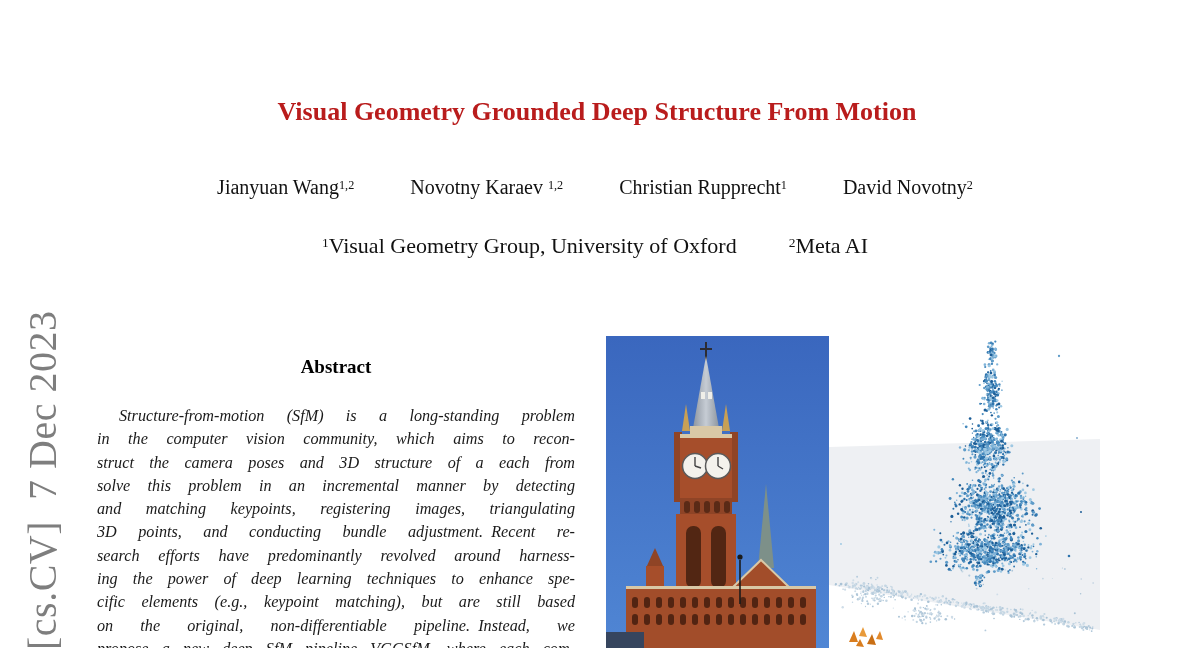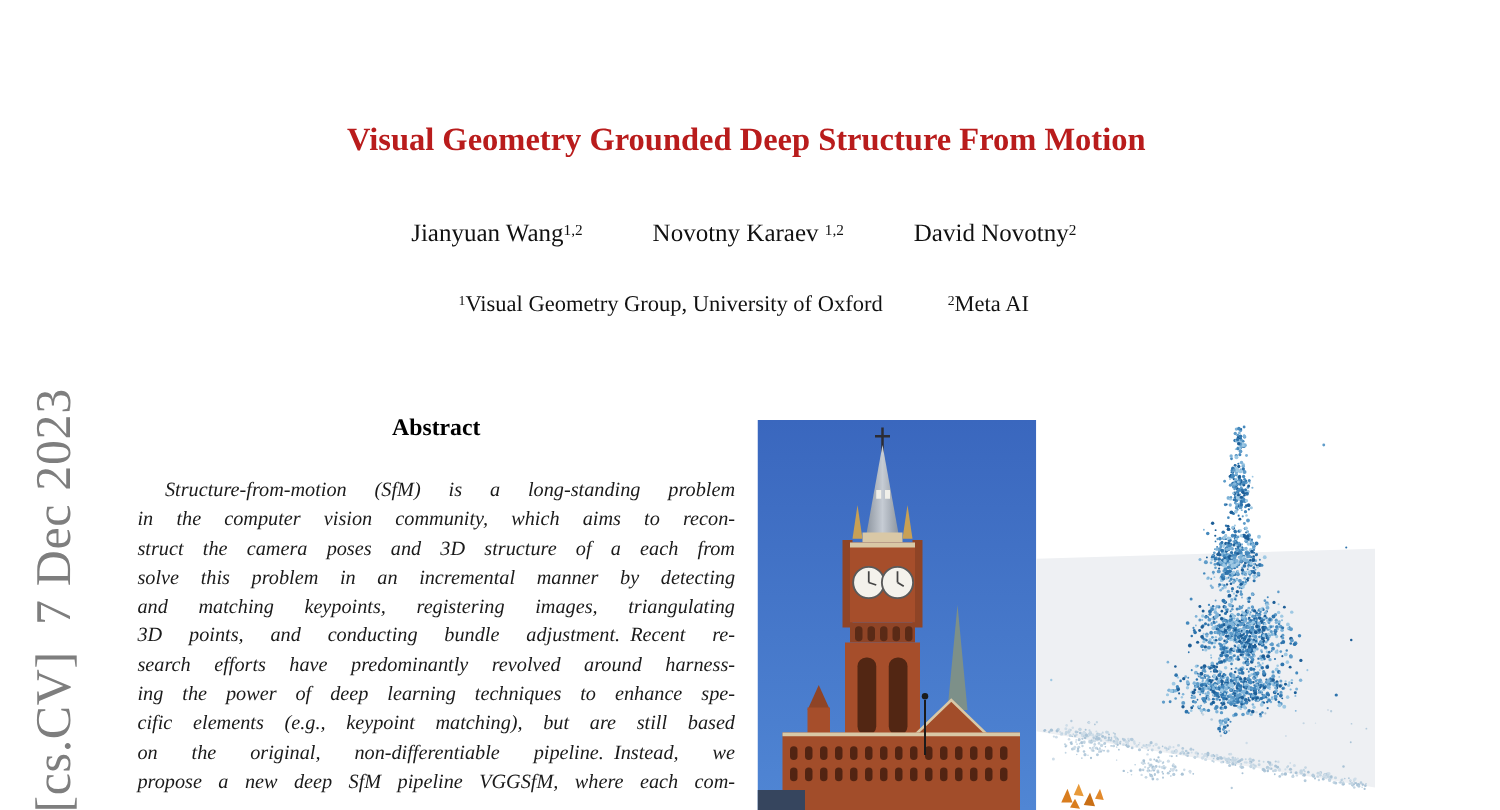--- a/index.html
+++ b/index.html
@@ -20,24 +20,24 @@
     font-size:26px; font-weight:bold; color:#b91c1c;
   }
   .authors-row{
     position:absolute; left:0; top:176px; width:1190px;
     display:flex; justify-content:center; gap:56px;
     font-size:20px;
   }
   .affil-row{
     position:absolute; left:0; top:233px; width:1190px;
     display:flex; justify-content:center; gap:52px;
-    font-size:18px;
+    font-size:22px;
   }
   sup{ font-size:61%; line-height:0; position:relative; top:-0.45em; vertical-align:baseline;}
-  .abstract-col{ position:absolute; left:97px; top:332px; width:478px;margin-left:13px; }
+  .abstract-col{ position:absolute; left:97px; top:356px; width:478px; }
   .abstract-heading{
     text-align:center; font-weight:bold; font-size:19px; color:#000;
   }
   .abs-lines{ position:absolute; left:0; top:49px; width:478px;
     font-style:italic; font-size:16.2px; color:#1a1a1a;
   }
   .abs-lines > div{
     height:23.3px; line-height:23.3px;
     text-align:justify; text-align-last:justify; white-space:nowrap;
   }
@@ -54,20 +54,21 @@
   <div class="arxiv-banner">[cs.CV]  7 Dec 2023</div>
 
   <div class="title">Visual Geometry Grounded Deep Structure From Motion</div>
 
   <div class="authors-row">
 
       <span class="author"><span>Jianyuan Wang</span><sup>1,2</sup></span>
 
       <span class="author"><span>Novotny Karaev </span><sup>1,2</sup></span>
 
+      <span class="author"><span>Christian Rupprecht</span><sup>1</sup></span>
 
       <span class="author"><span>David Novotny</span><sup>2</sup></span>
 
   </div>
 
   <div class="affil-row">
 
       <span class="affil"><sup>1</sup><span>Visual Geometry Group, University of Oxford</span></span>
 
       <span class="affil"><sup>2</sup><span>Meta AI</span></span>

